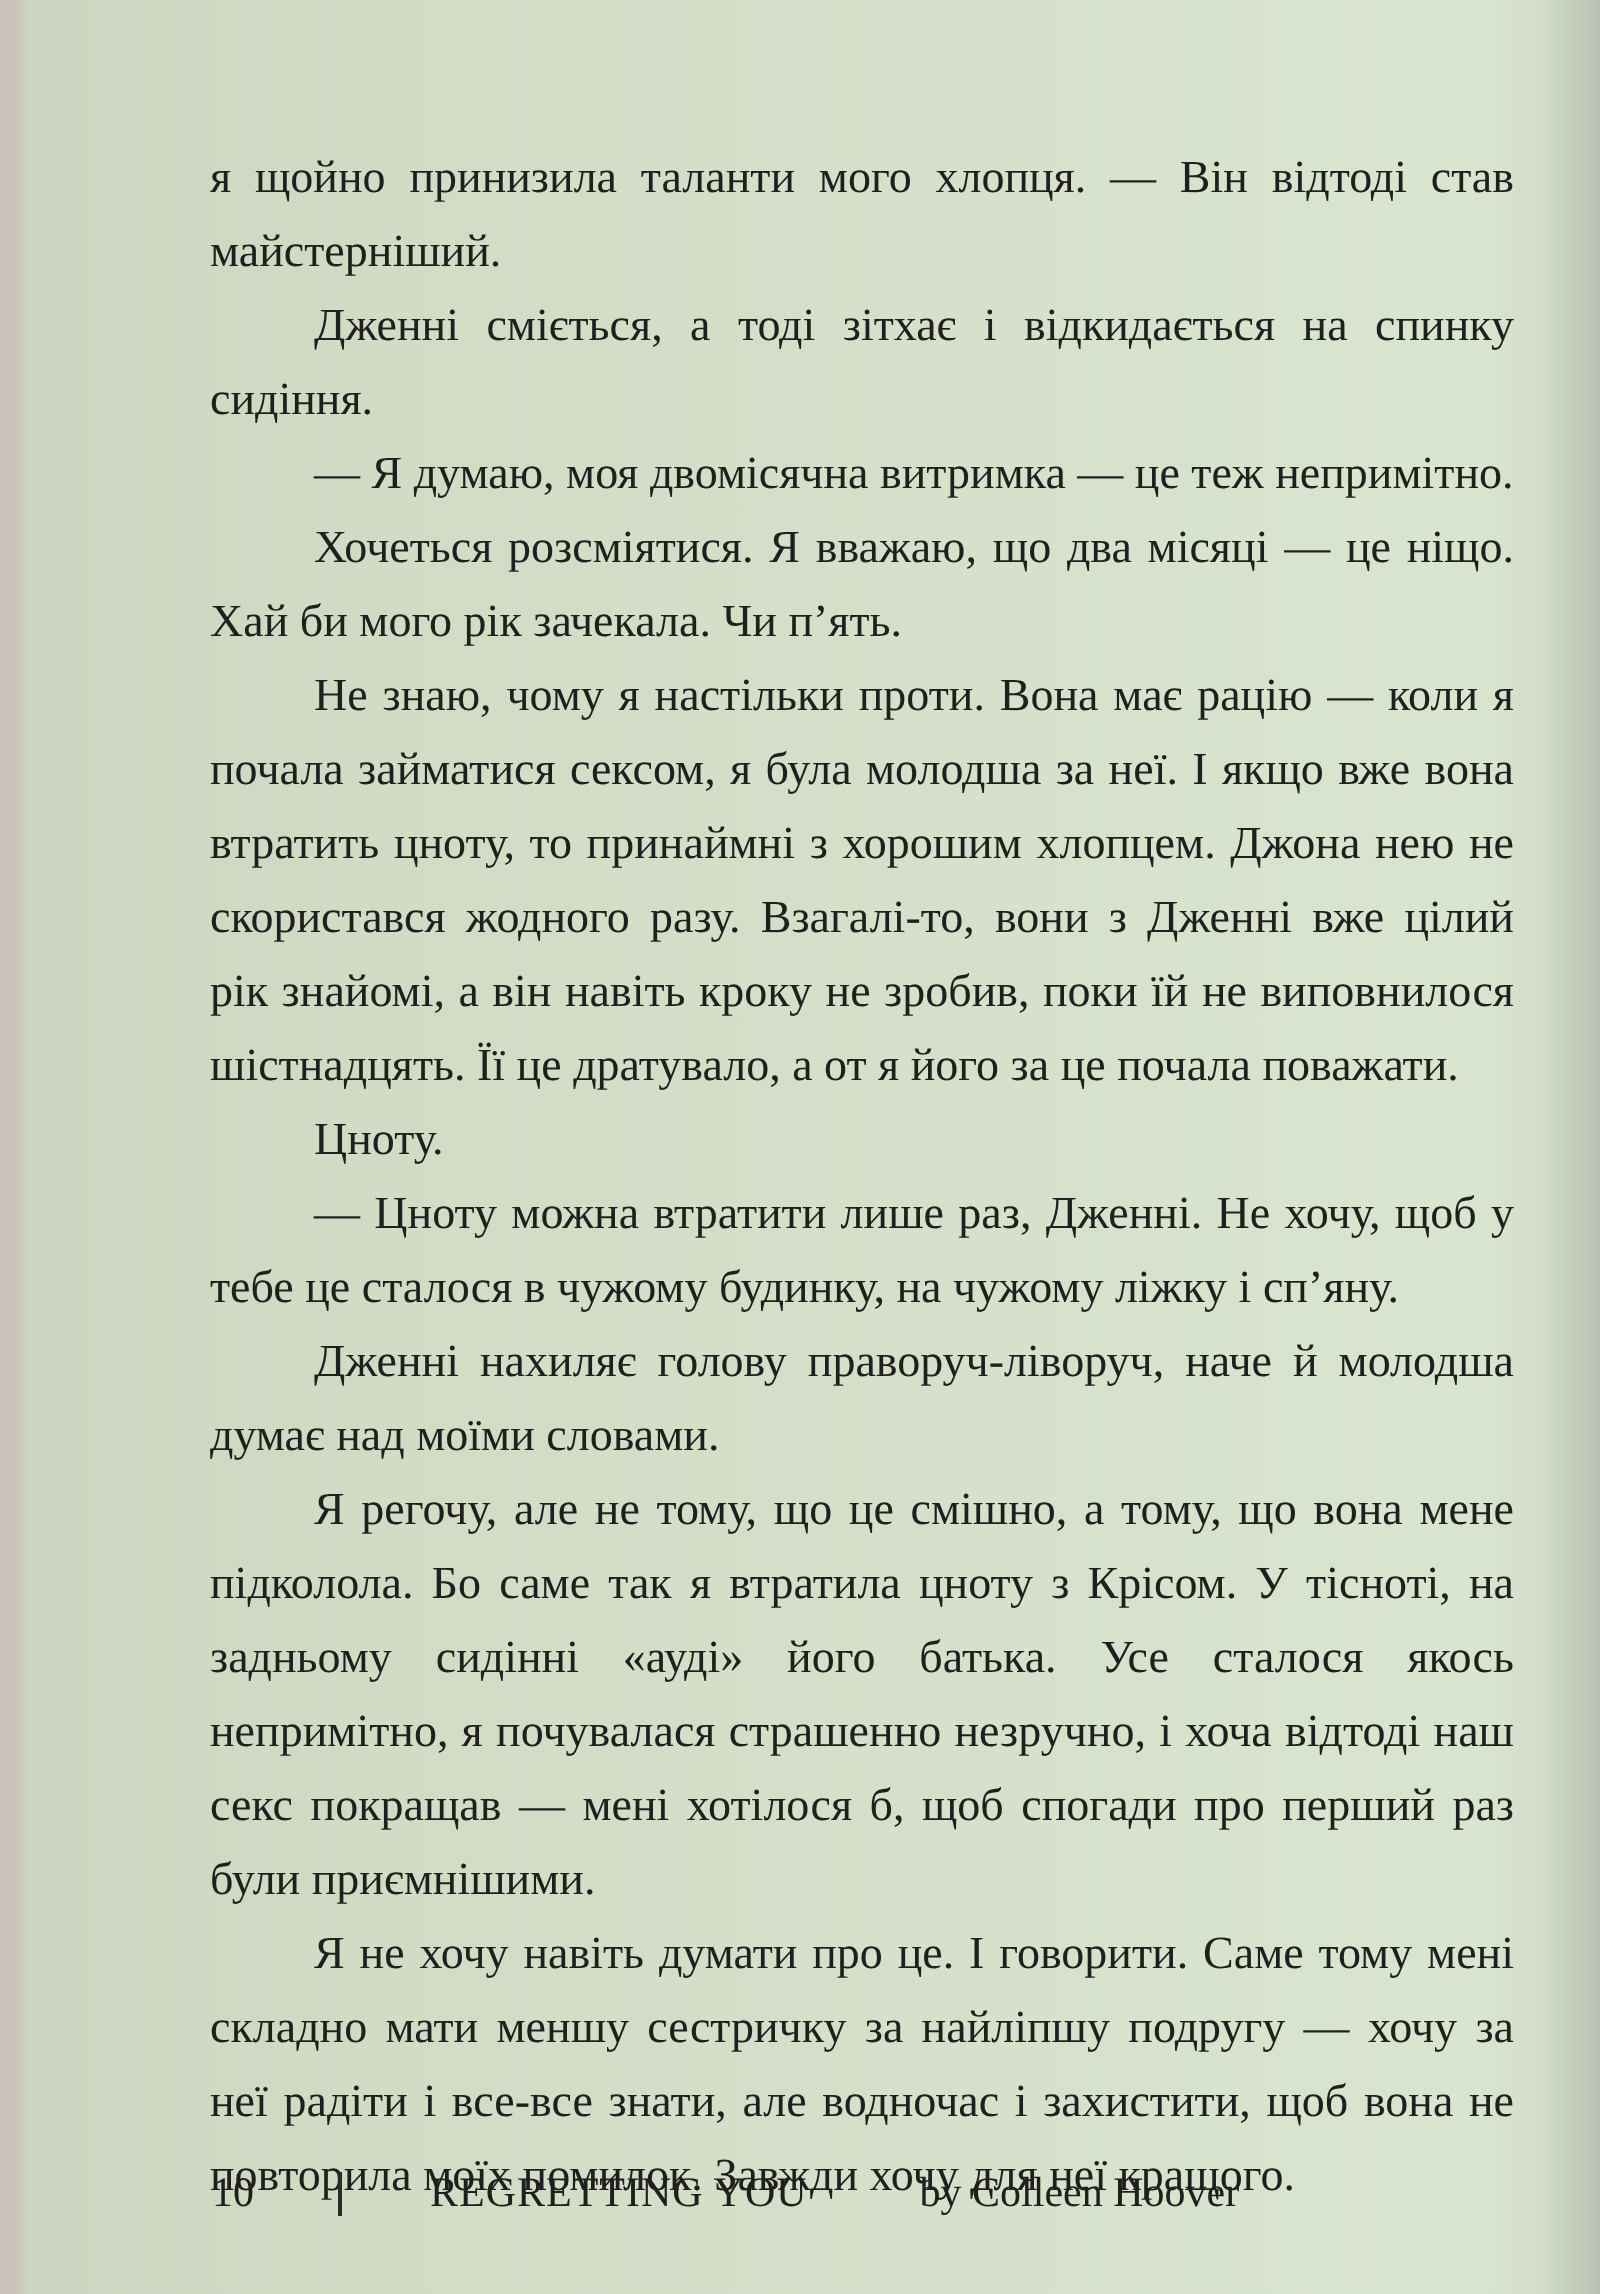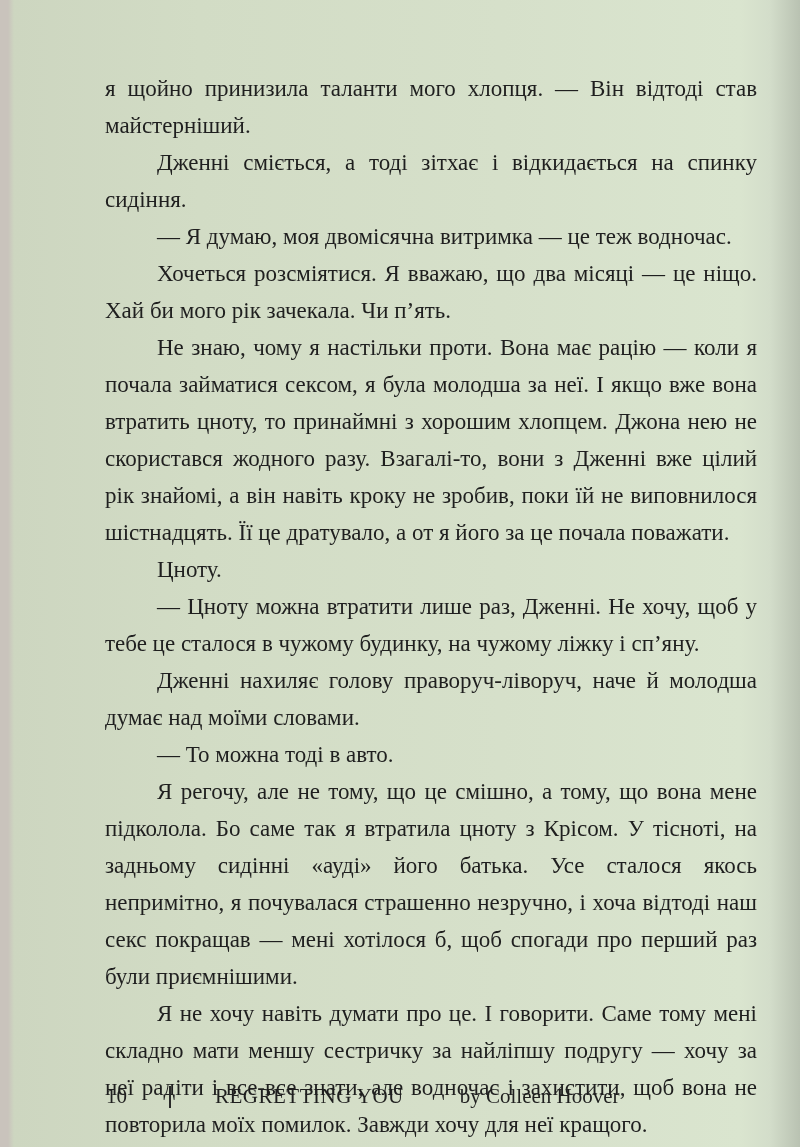--- a/index.html
+++ b/index.html
@@ -67,27 +67,26 @@
     .footer .author {
     }
   </style>
 </head>
 <body>
 
 <div class="page">
   <div class="text-block">
     <p class="para continuation">я щойно принизила таланти мого хлопця. — Він відтоді став майстерніший.</p>
     <p class="para">Дженні сміється, а тоді зітхає і відкидається на спинку сидіння.</p>
-    <p class="para">— Я думаю, моя двомісячна витримка — це теж водночас.</p>
+    <p class="para">— Я думаю, моя двомісячна витримка — це теж непримітно.</p>
     <p class="para">Хочеться розсміятися. Я вважаю, що два місяці — це ніщо. Хай би мого рік зачекала. Чи п’ять.</p>
     <p class="para">Не знаю, чому я настільки проти. Вона має рацію — коли я почала займатися сексом, я була молодша за неї. І якщо вже вона втратить цноту, то принаймні з хорошим хлопцем. Джона нею не скористався жодного разу. Взагалі-то, вони з Дженні вже цілий рік знайомі, а він навіть кроку не зробив, поки їй не виповнилося шістнадцять. Її це дратувало, а от я його за це почала поважати.</p>
     <p class="para">Цноту.</p>
     <p class="para">— Цноту можна втратити лише раз, Дженні. Не хочу, щоб у тебе це сталося в чужому будинку, на чужому ліжку і сп’яну.</p>
     <p class="para">Дженні нахиляє голову праворуч-ліворуч, наче й молодша думає над моїми словами.</p>
-    <p class="para">— То можна тоді в авто.</p>
     <p class="para">Я регочу, але не тому, що це смішно, а тому, що вона мене підколола. Бо саме так я втратила цноту з Крісом. У тісноті, на задньому сидінні «ауді» його батька. Усе сталося якось непримітно, я почувалася страшенно незручно, і хоча відтоді наш секс покращав — мені хотілося б, щоб спогади про перший раз були приємнішими.</p>
     <p class="para">Я не хочу навіть думати про це. І говорити. Саме тому мені складно мати меншу сестричку за найліпшу подругу — хочу за неї радіти і все-все знати, але водночас і захистити, щоб вона не повторила моїх помилок. Завжди хочу для неї кращого.</p>
   </div>
 
   <div class="footer">
     <span class="page-num">10</span>
     <span class="divider"></span>
     <span class="book-title">REGRETTING YOU</span>
     <span class="author">by Colleen Hoover</span>
   </div>

